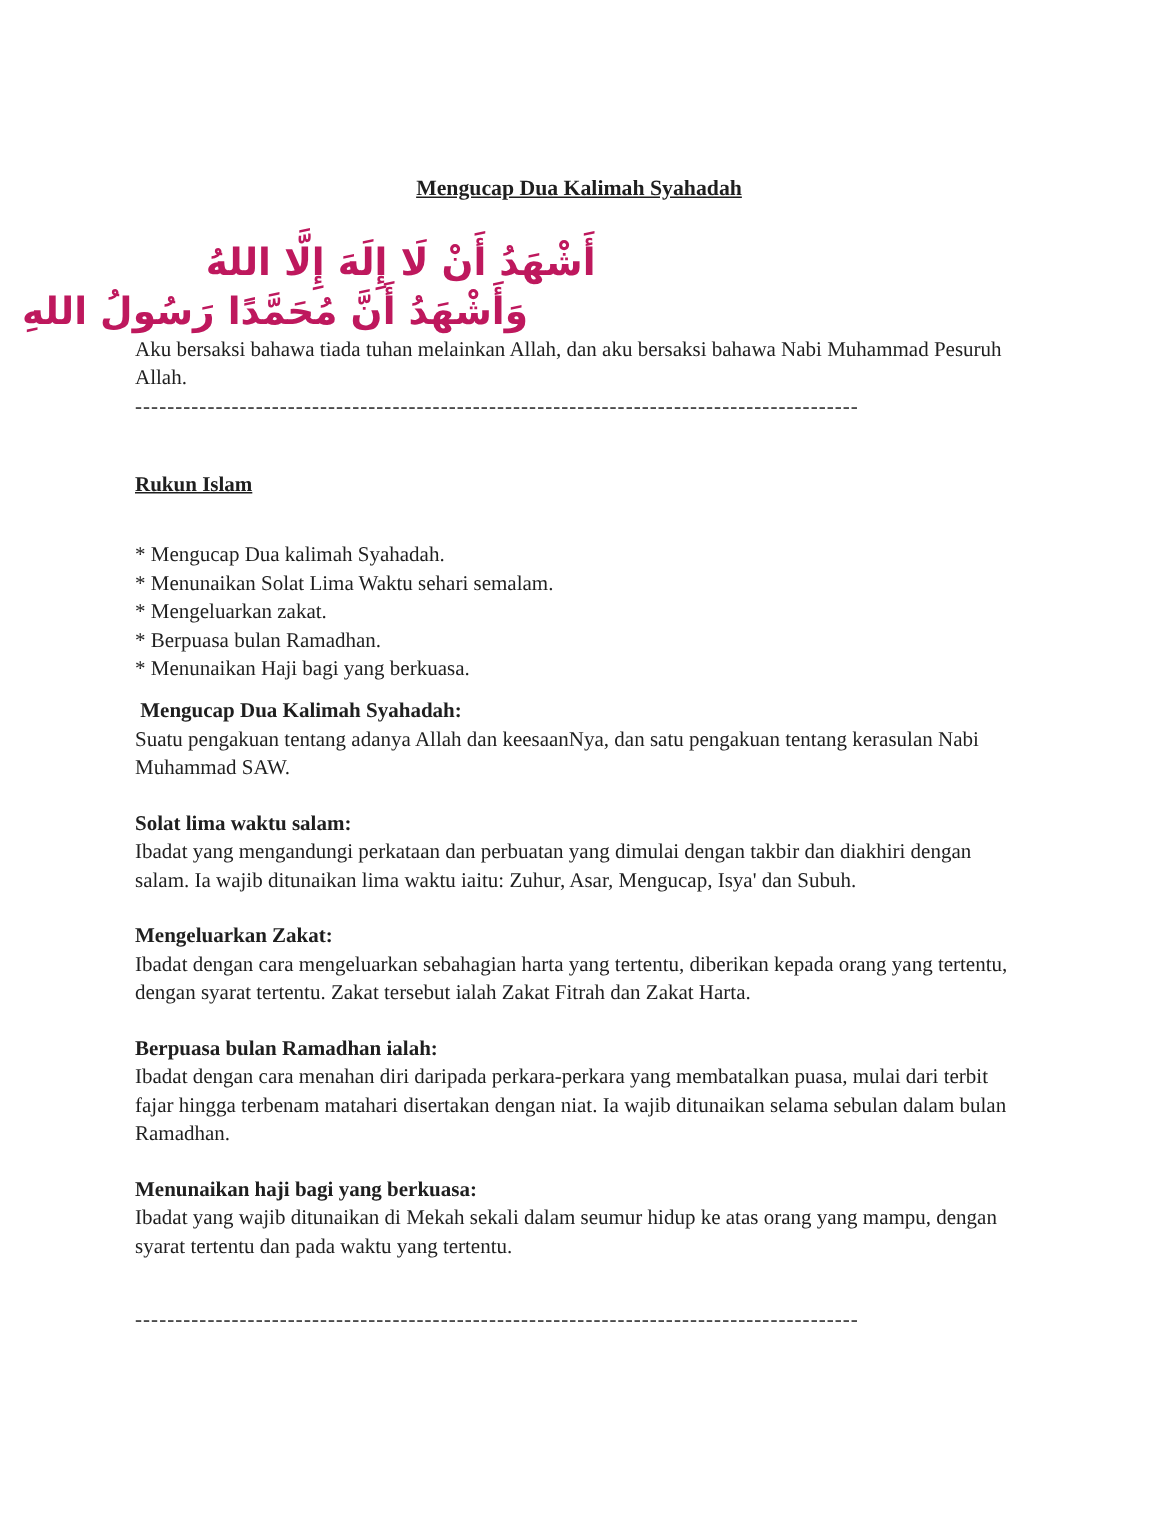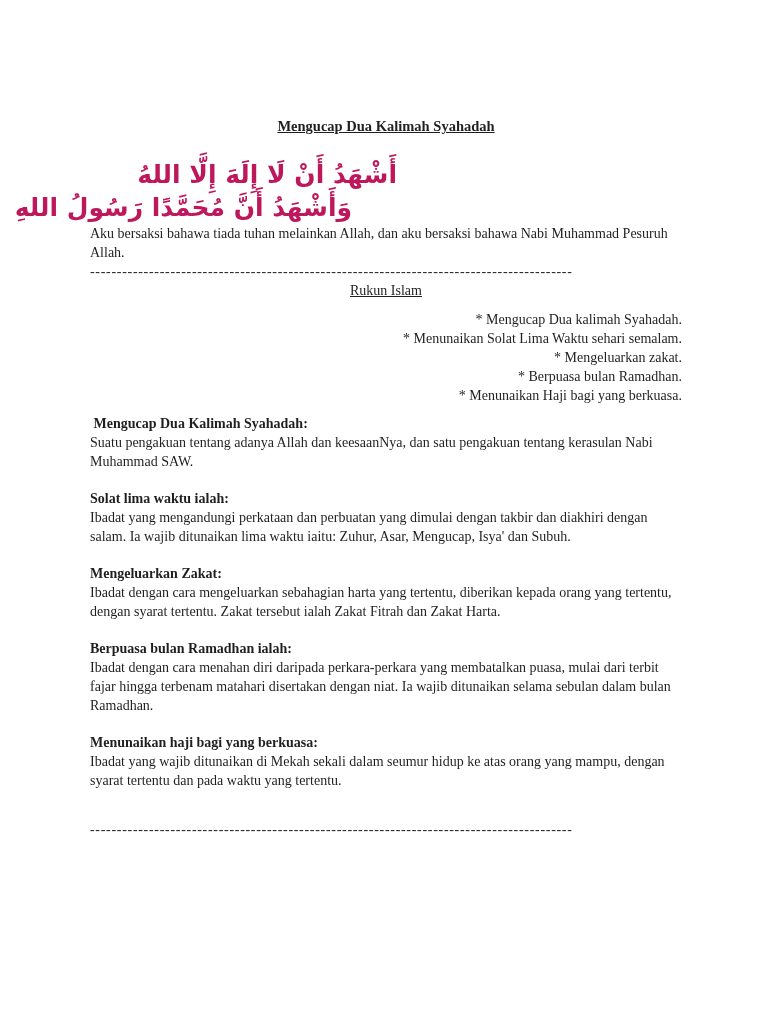--- a/index.html
+++ b/index.html
@@ -39,25 +39,25 @@
   .erti-heading { margin-top: 20px; font-weight: bold; text-decoration: underline; }
   .body-text { max-width: 590px; }
   .divider {
     letter-spacing: 0.7px;
     white-space: nowrap;
     overflow: hidden;
     max-width: 592px;
     color: #2a2a2a;
   }
   .rukun-islam-heading {
-    font-weight: normal;
+    margin-top: 33px;
+    font-weight: bold;
     text-decoration: underline;
-    text-align: center;
   }
-  .pillar-list { margin-top: 10px; text-align: right; }
+  .pillar-list { margin-top: 28px; }
   .pillar-list .item { white-space: pre-wrap; }
   .explanations { margin-top: 9px; }
   .expl + .expl { margin-top: 18px; }
   .expl .expl-heading { font-weight: bold; white-space: pre-wrap; }
   .divider-2 { margin-top: 30px; }
   .rukun-iman-heading {
     margin-top: 27px;
     font-weight: bold;
     text-decoration: underline;
     text-align: center;
@@ -89,21 +89,21 @@
     <div class="item">* Berpuasa bulan Ramadhan.</div>
     <div class="item">* Menunaikan Haji bagi yang berkuasa.</div>
   </div>
 
   <div class="explanations">
     <div class="expl">
       <div class="expl-heading"> Mengucap Dua Kalimah Syahadah:</div>
       <div class="body-text">Suatu pengakuan tentang adanya Allah dan keesaanNya, dan satu pengakuan tentang kerasulan Nabi Muhammad SAW.</div>
     </div>
     <div class="expl">
-      <div class="expl-heading">Solat lima waktu ialah:</div>
+      <div class="expl-heading">Solat lima waktu salam:</div>
       <div class="body-text">Ibadat yang mengandungi perkataan dan perbuatan yang dimulai dengan takbir dan diakhiri dengan salam. Ia wajib ditunaikan lima waktu iaitu: Zuhur, Asar, Mengucap, Isya' dan Subuh.</div>
     </div>
     <div class="expl">
       <div class="expl-heading">Mengeluarkan Zakat:</div>
       <div class="body-text">Ibadat dengan cara mengeluarkan sebahagian harta yang tertentu, diberikan kepada orang yang tertentu, dengan syarat tertentu. Zakat tersebut ialah Zakat Fitrah dan Zakat Harta.</div>
     </div>
     <div class="expl">
       <div class="expl-heading">Berpuasa bulan Ramadhan ialah:</div>
       <div class="body-text">Ibadat dengan cara menahan diri daripada perkara-perkara yang membatalkan puasa, mulai dari terbit fajar hingga terbenam matahari disertakan dengan niat. Ia wajib ditunaikan selama sebulan dalam bulan Ramadhan.</div>
     </div>

